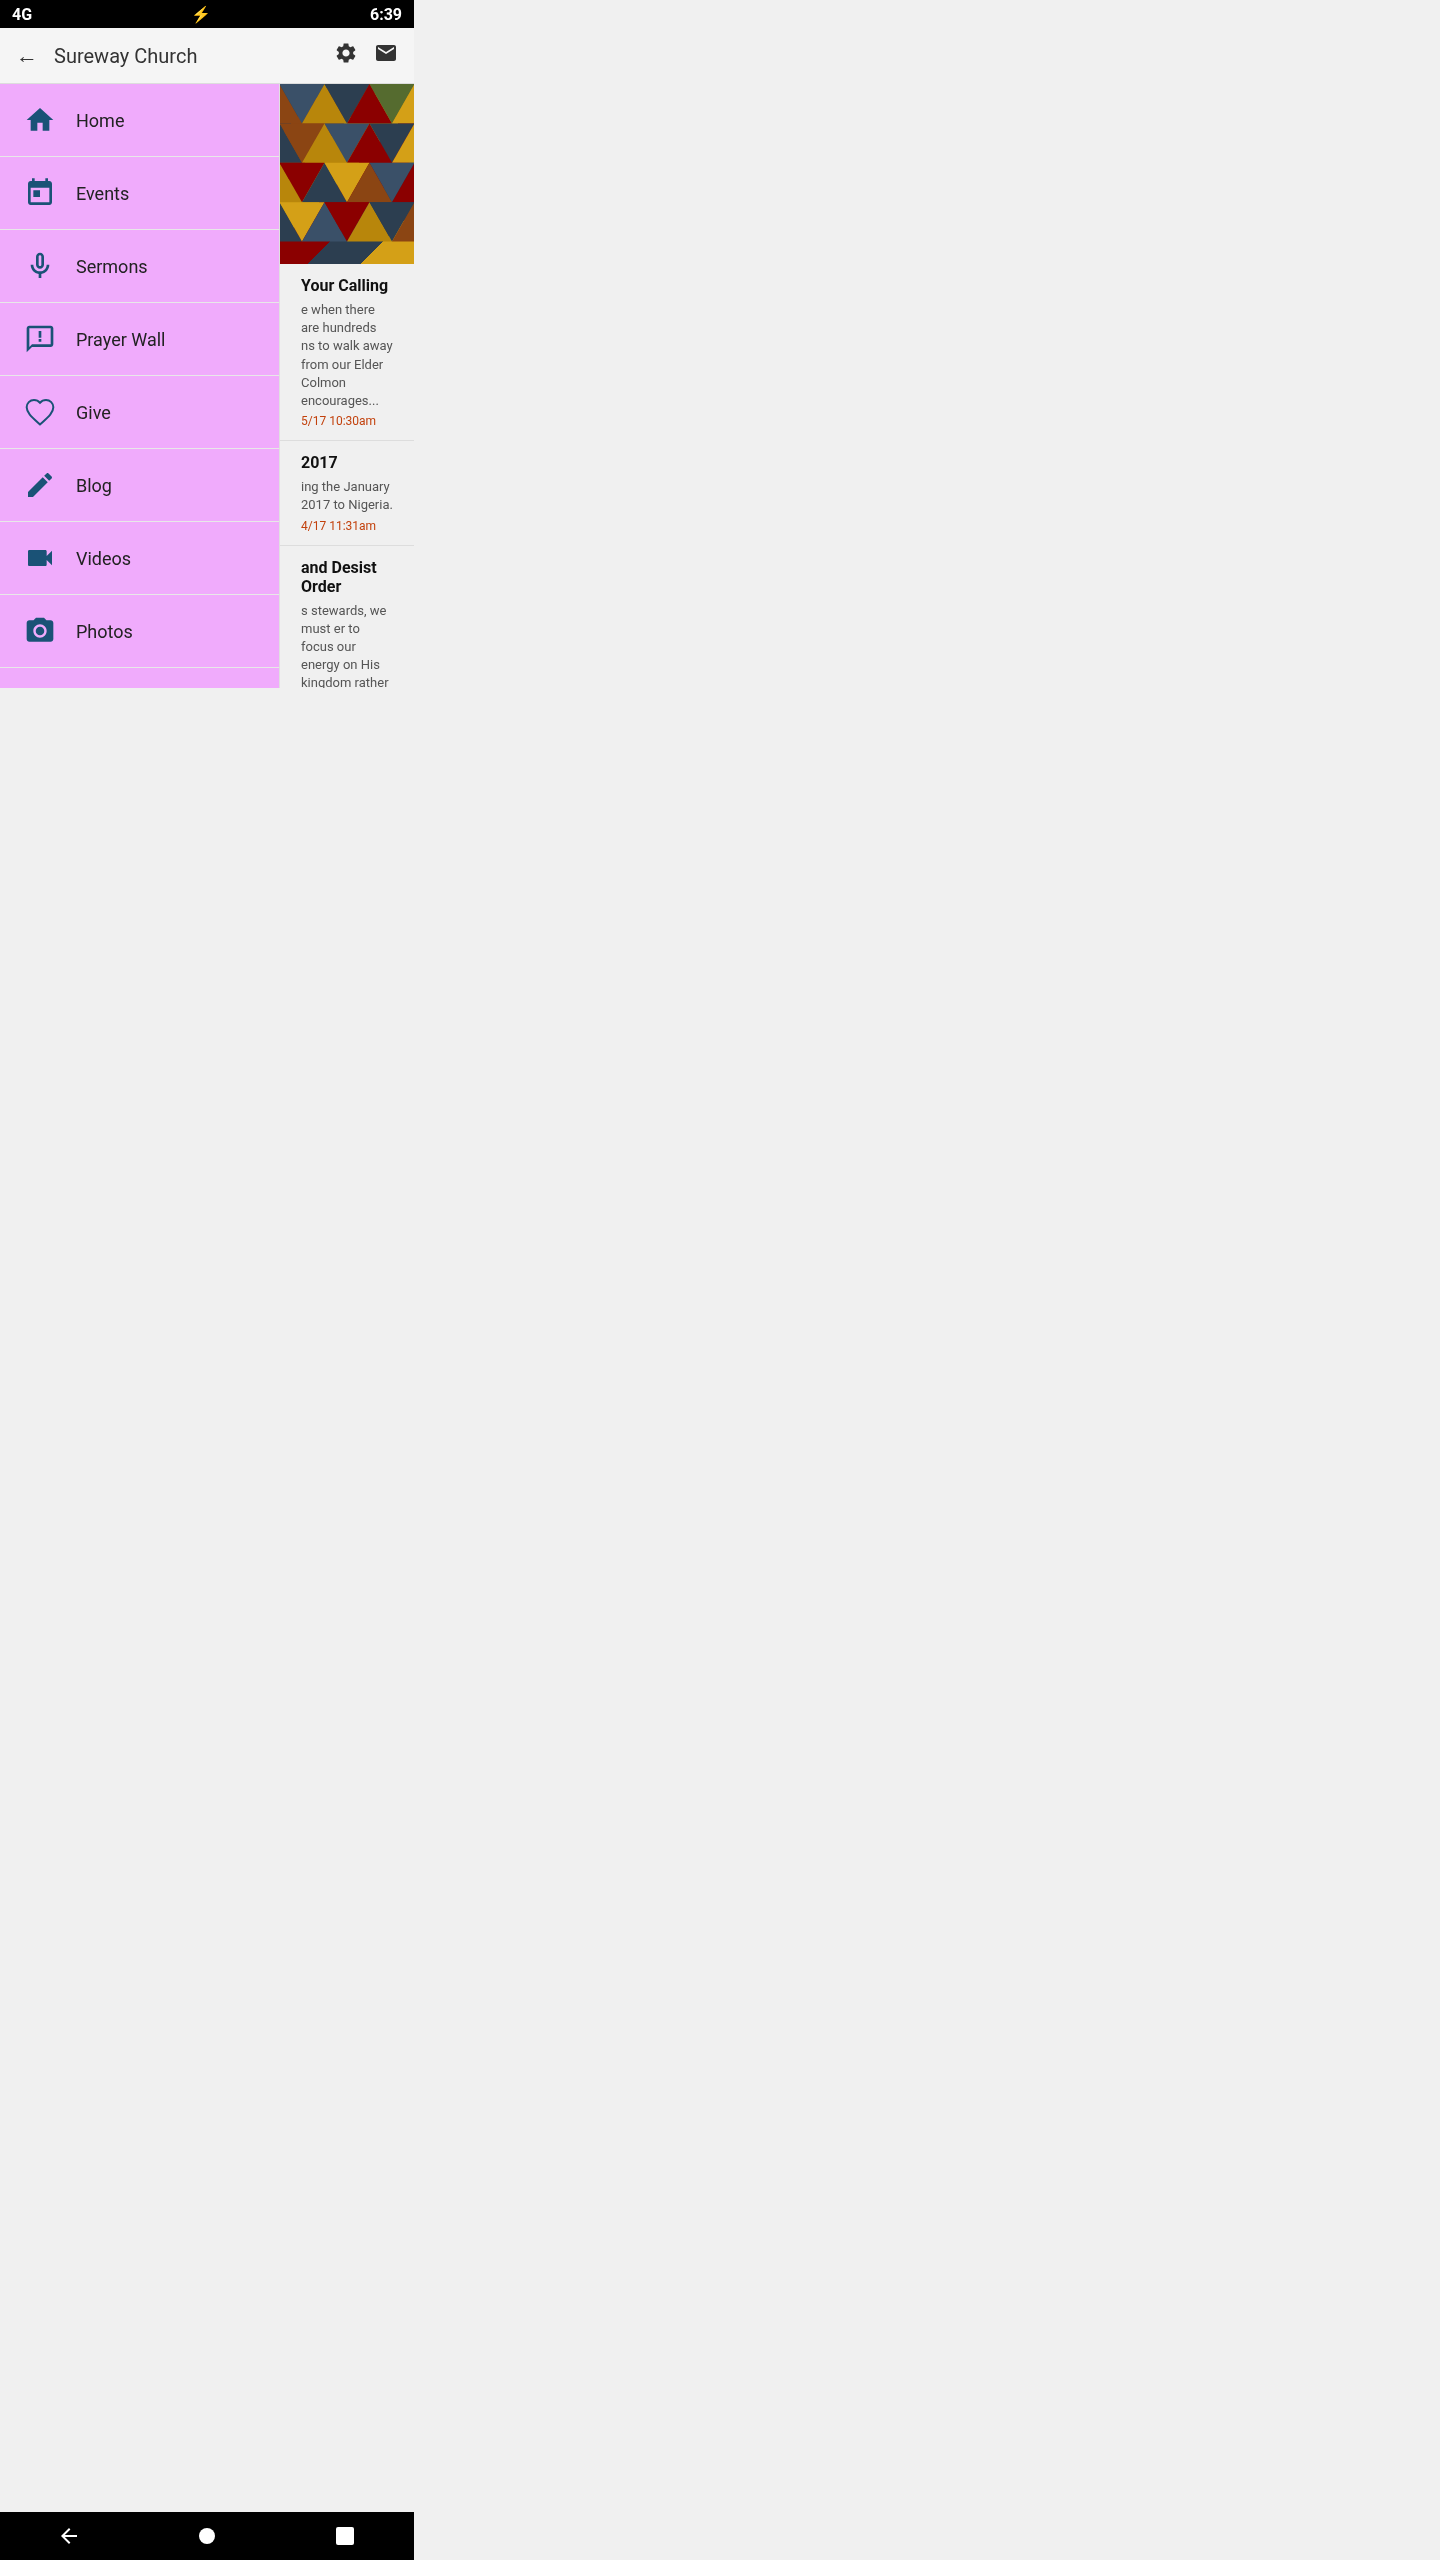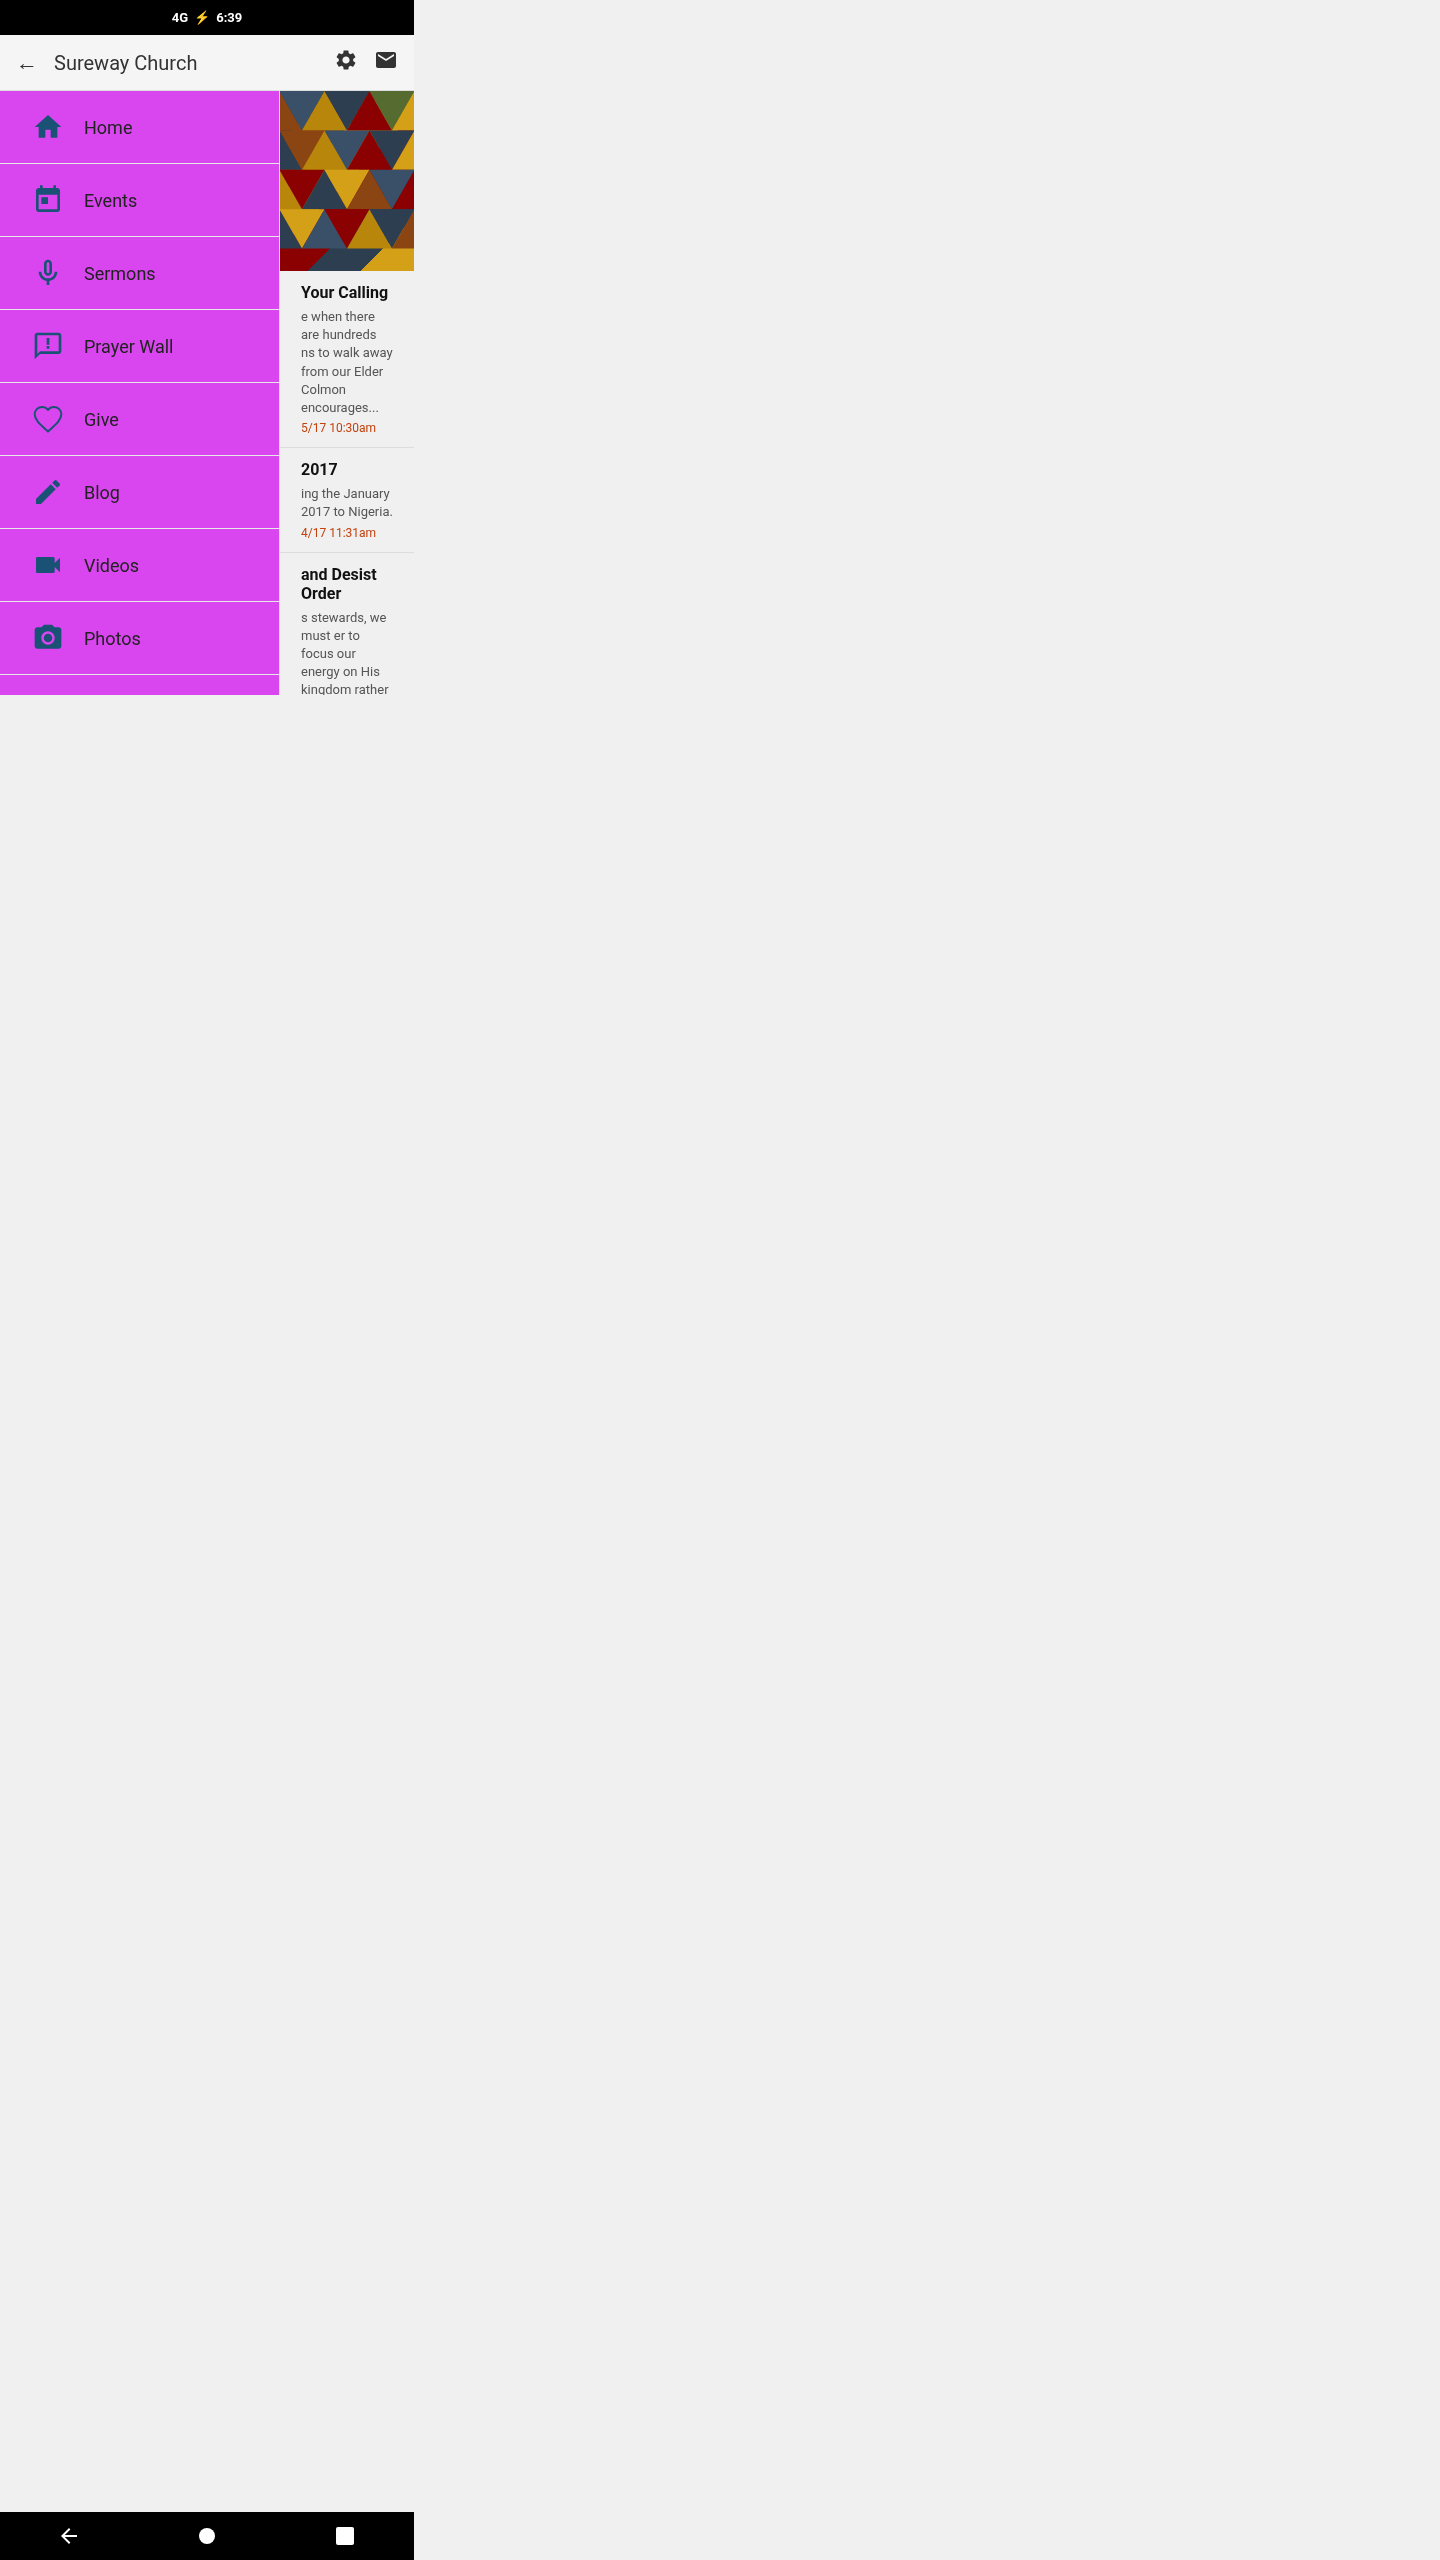--- a/index.html
+++ b/index.html
@@ -11,27 +11,27 @@
       font-family: 'Roboto', Arial, sans-serif;
       background: #f0f0f0;
       overflow: hidden;
       position: relative;
     }
 
     
     .status-bar {
       background: #000;
       color: #fff;
-      height: 35px;
-      display: flex;
-      align-items: center;
-      justify-content: center;
+      height: 28px;
+      display: flex;
+      align-items: center;
+      justify-content: space-between;
       padding: 0 12px;
       gap: 6px;
-      font-size: 13px;
+      font-size: 16px;
       font-weight: bold;
     }
 
     
     .app-header {
       background: #f5f5f5;
       height: 56px;
       display: flex;
       align-items: center;
       padding: 0 16px;
@@ -78,24 +78,24 @@
       background: #fff;
       z-index: 5;
       overflow-y: auto;
       border-right: 1px solid #e0e0e0;
       flex-shrink: 0;
     }
 
     .nav-item {
       display: flex;
       align-items: center;
-      padding: 16px 28px;
+      padding: 16px 20px;
       border-bottom: 1px solid #e8e8e8;
       cursor: pointer;
-      background: #d946ef;
+      background: #f0abfc;
     }
 
     .nav-icon {
       width: 40px;
       height: 40px;
       display: flex;
       align-items: center;
       justify-content: center;
       margin-right: 16px;
       flex-shrink: 0;

